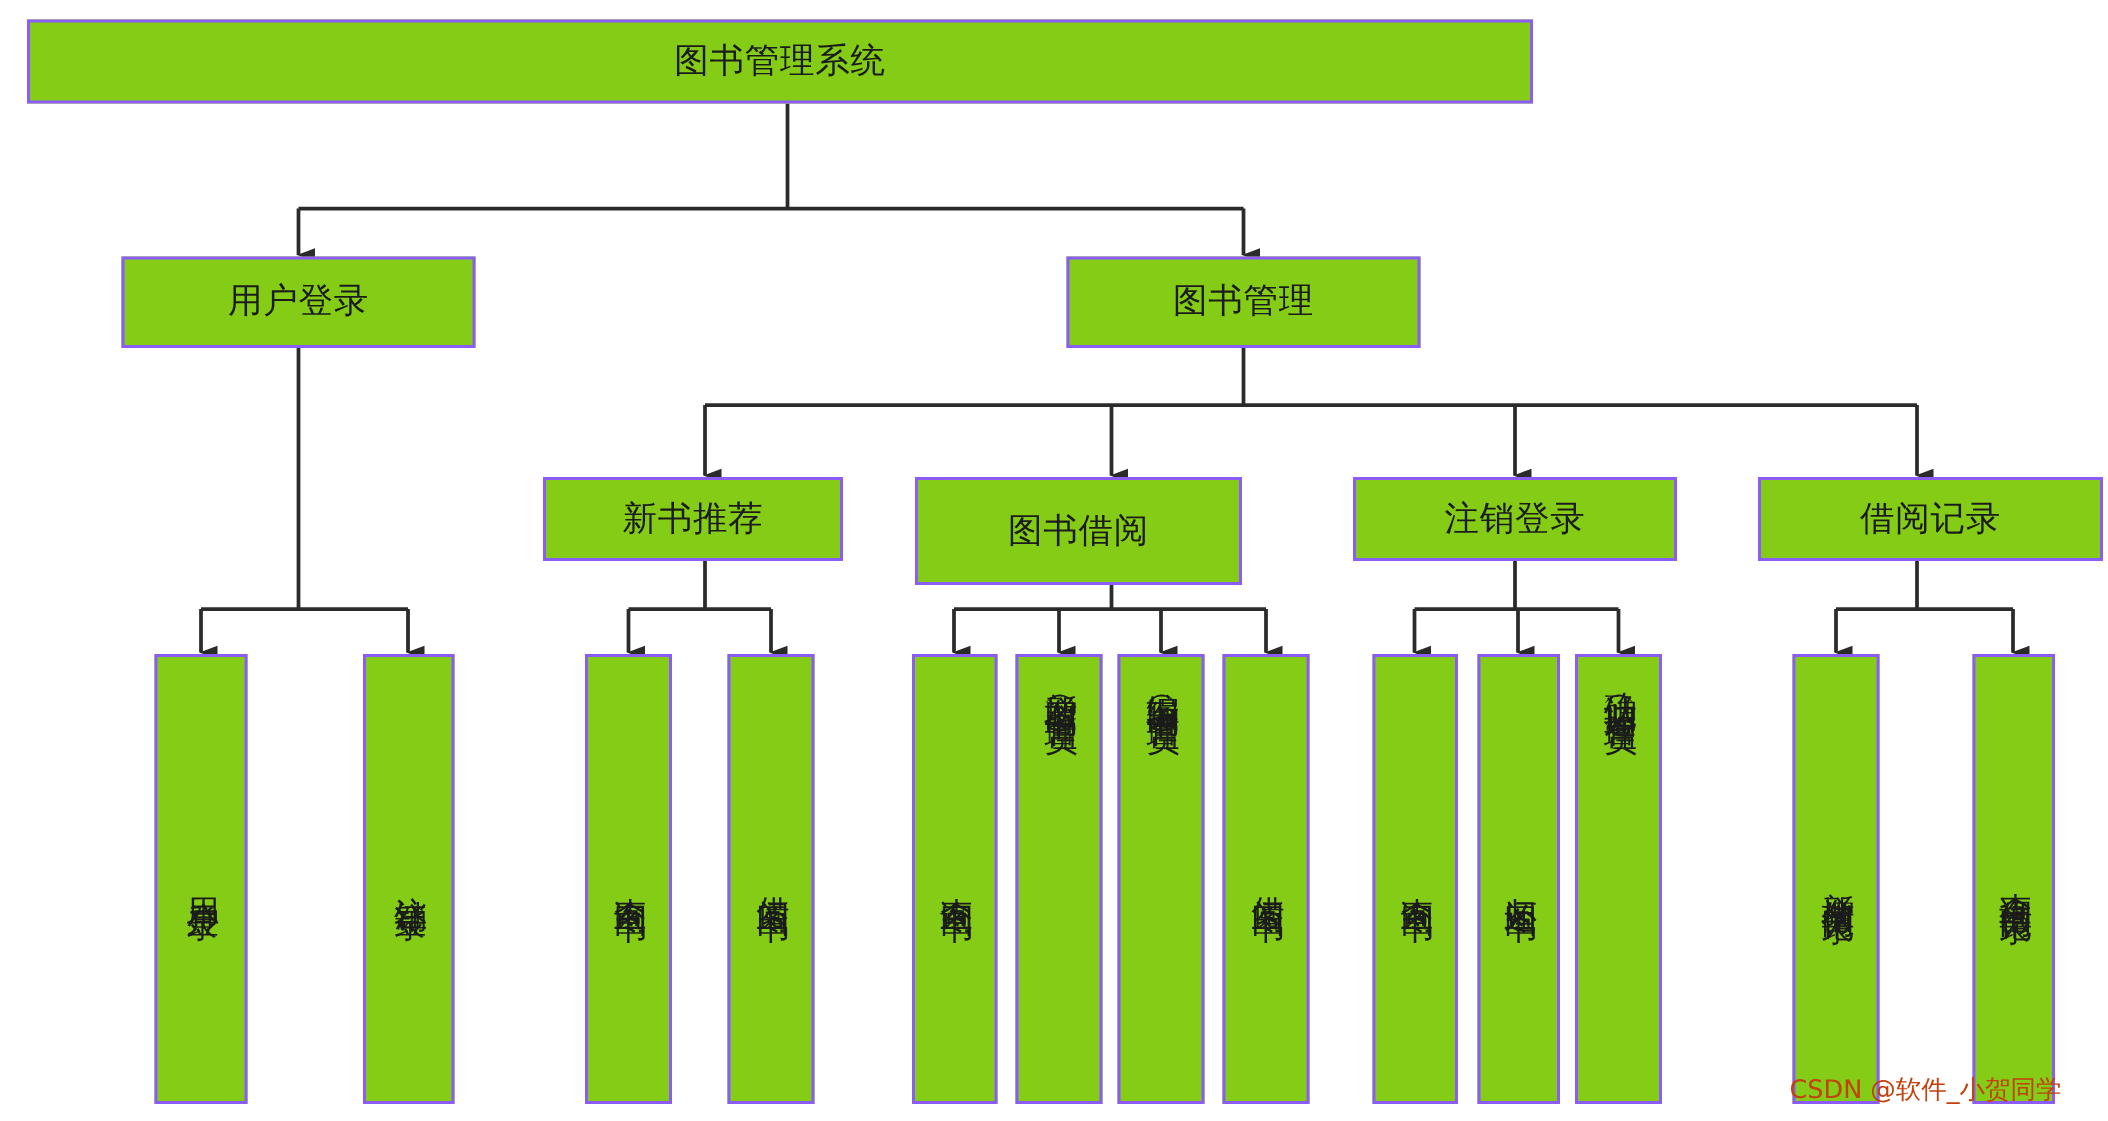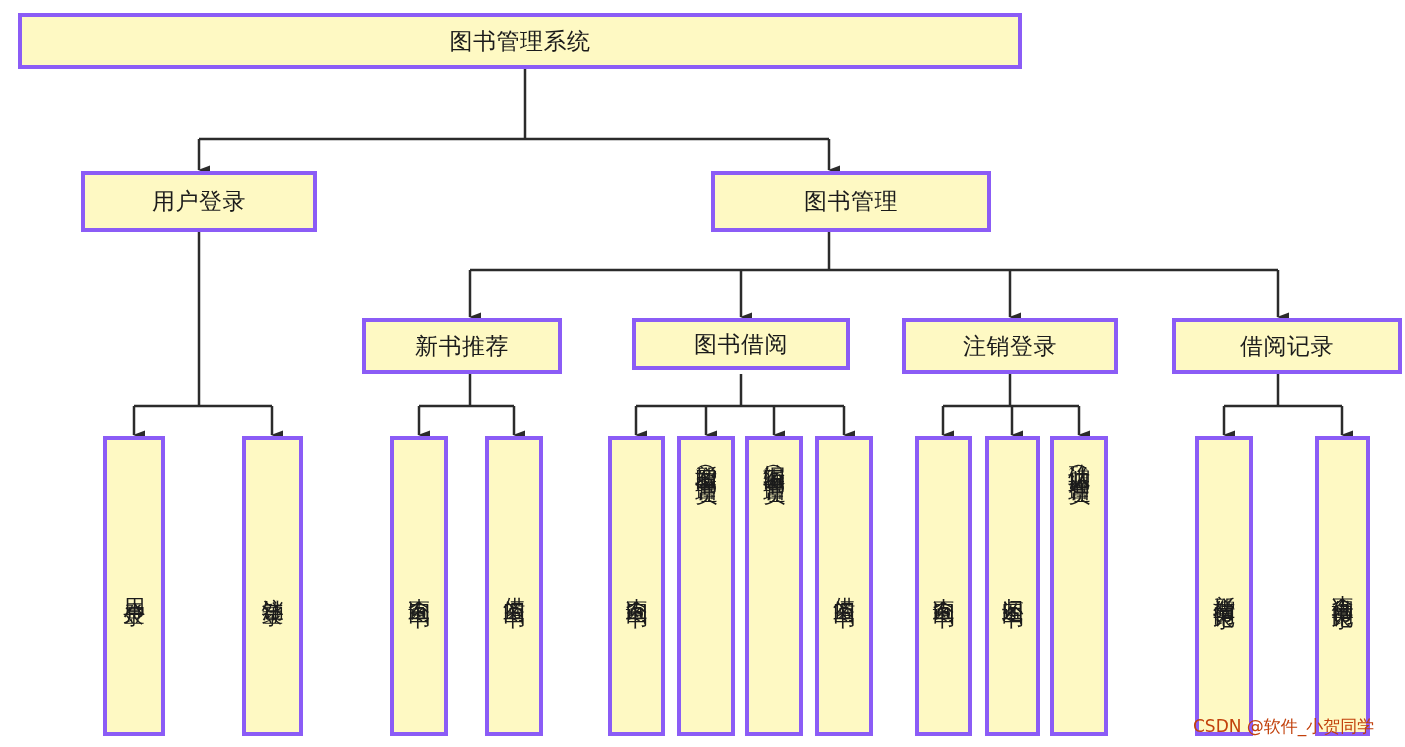--- a/index.html
+++ b/index.html
@@ -23,22 +23,22 @@
   svg.connectors {
     position: absolute;
     left: 0;
     top: 0;
     width: 1405px;
     height: 747px;
   }
   .node {
     position: absolute;
     box-sizing: border-box;
-    background: #fef9c3;
-    border: 4px solid #8b5cf6;
+    background: #84cc16;
+    border: 2px solid #8b5cf6;
     display: flex;
     align-items: center;
     justify-content: center;
     overflow: hidden;
   }
   .node-label {
     color: #1b1b1b;
     line-height: 1.0;
     white-space: pre;
   }
@@ -120,27 +120,27 @@
       </g>
   </svg>
 
   <div id="nodes-layer">
       <div class="node horizontal" style="left: 18px; top: 13px; width: 1004px; height: 56px;">
         <span class="node-label">图书管理系统</span>
       </div>
       <div class="node horizontal" style="left: 81px; top: 171px; width: 236px; height: 61px;">
         <span class="node-label">用户登录</span>
       </div>
-      <div class="node horizontal" style="left: 711px; top: 171px; width: 280px; height: 61px;">
+      <div class="node horizontal" style="left: 711px; top: 171px; width: 236px; height: 61px;">
         <span class="node-label">图书管理</span>
       </div>
       <div class="node horizontal" style="left: 362px; top: 318px; width: 200px; height: 56px;">
         <span class="node-label">新书推荐</span>
       </div>
-      <div class="node horizontal" style="left: 632px; top: 318px; width: 218px; height: 52px;">
+      <div class="node horizontal" style="left: 610px; top: 318px; width: 218px; height: 72px;">
         <span class="node-label">图书借阅</span>
       </div>
       <div class="node horizontal" style="left: 902px; top: 318px; width: 216px; height: 56px;">
         <span class="node-label">注销登录</span>
       </div>
       <div class="node horizontal" style="left: 1172px; top: 318px; width: 230px; height: 56px;">
         <span class="node-label">借阅记录</span>
       </div>
       <div class="node vertical centered" style="left: 103px; top: 436px; width: 62px; height: 300px;">
         <span class="node-label">用户登录</span>

